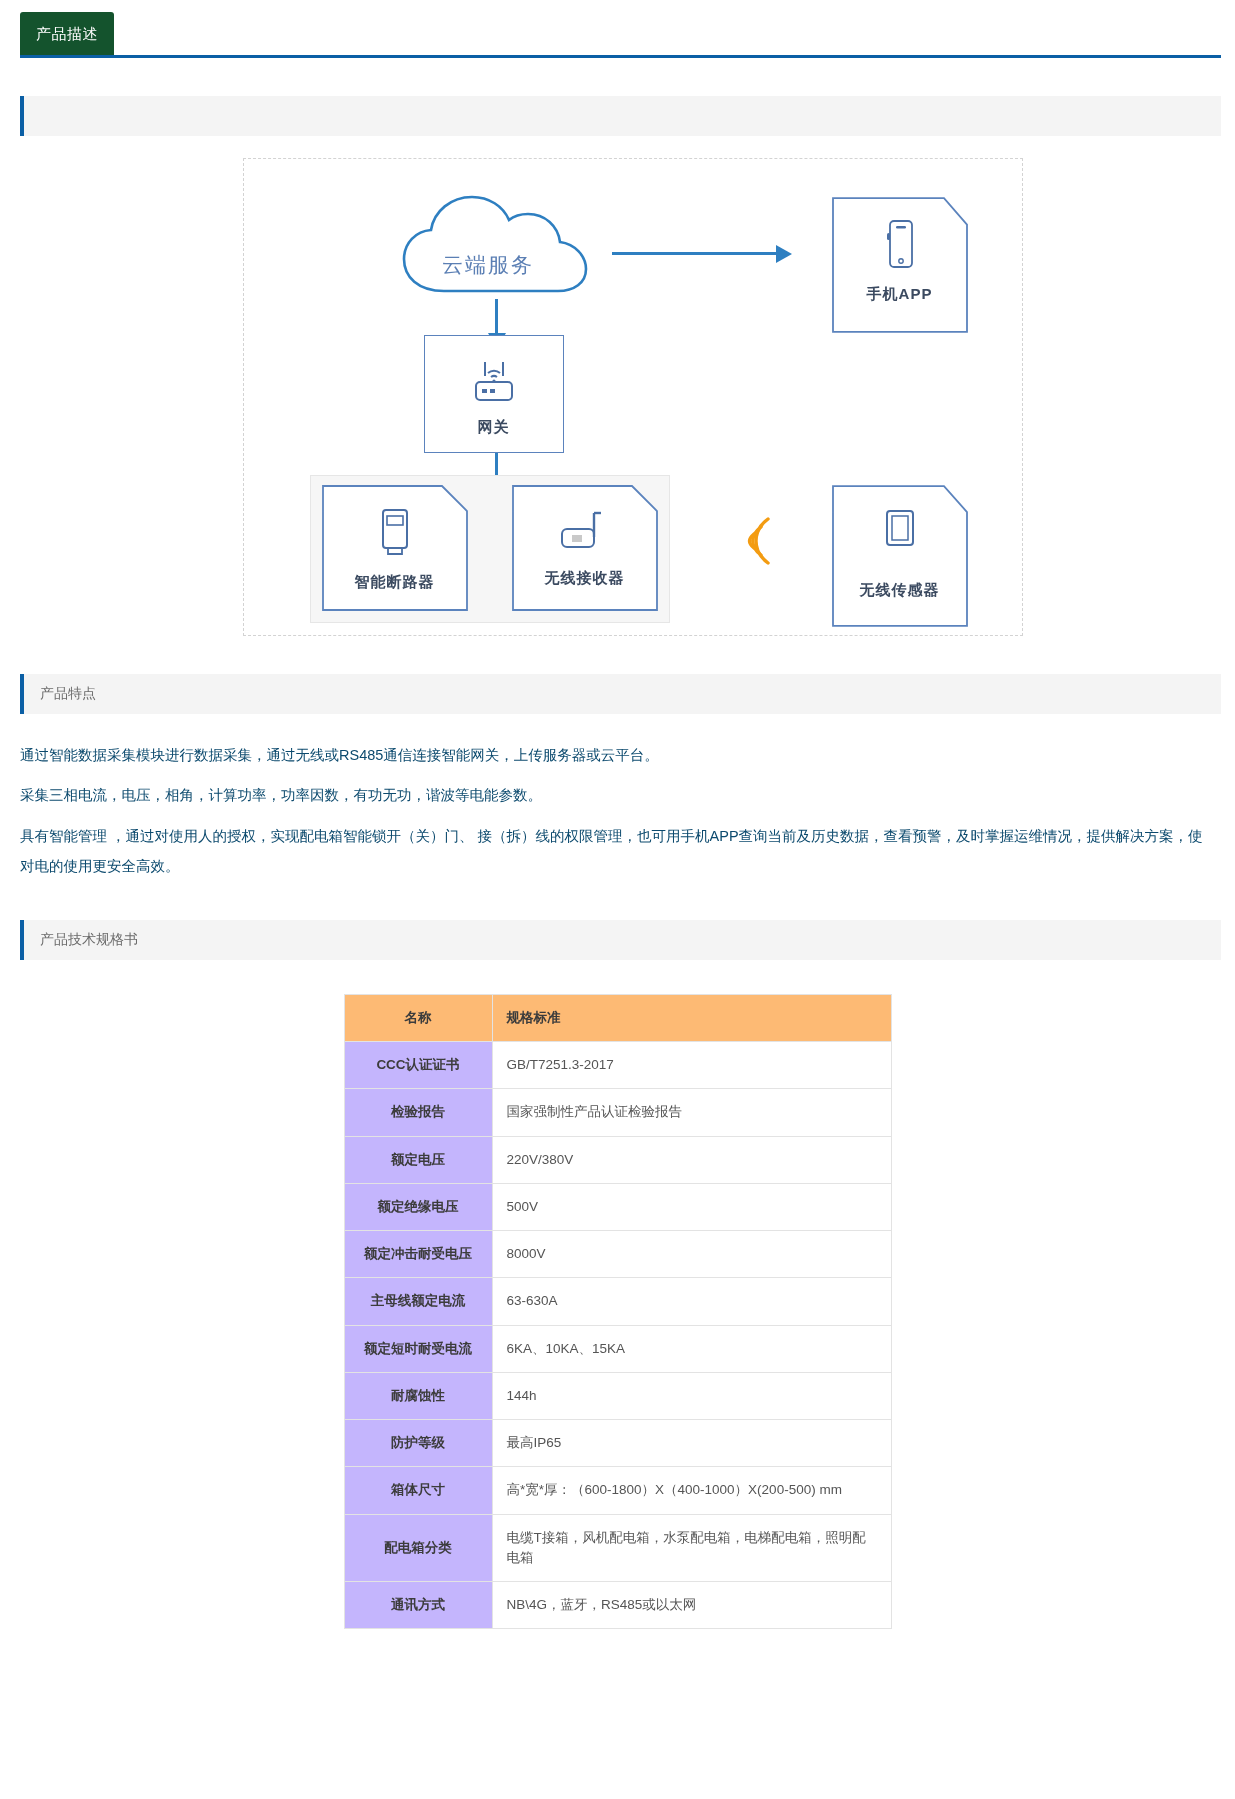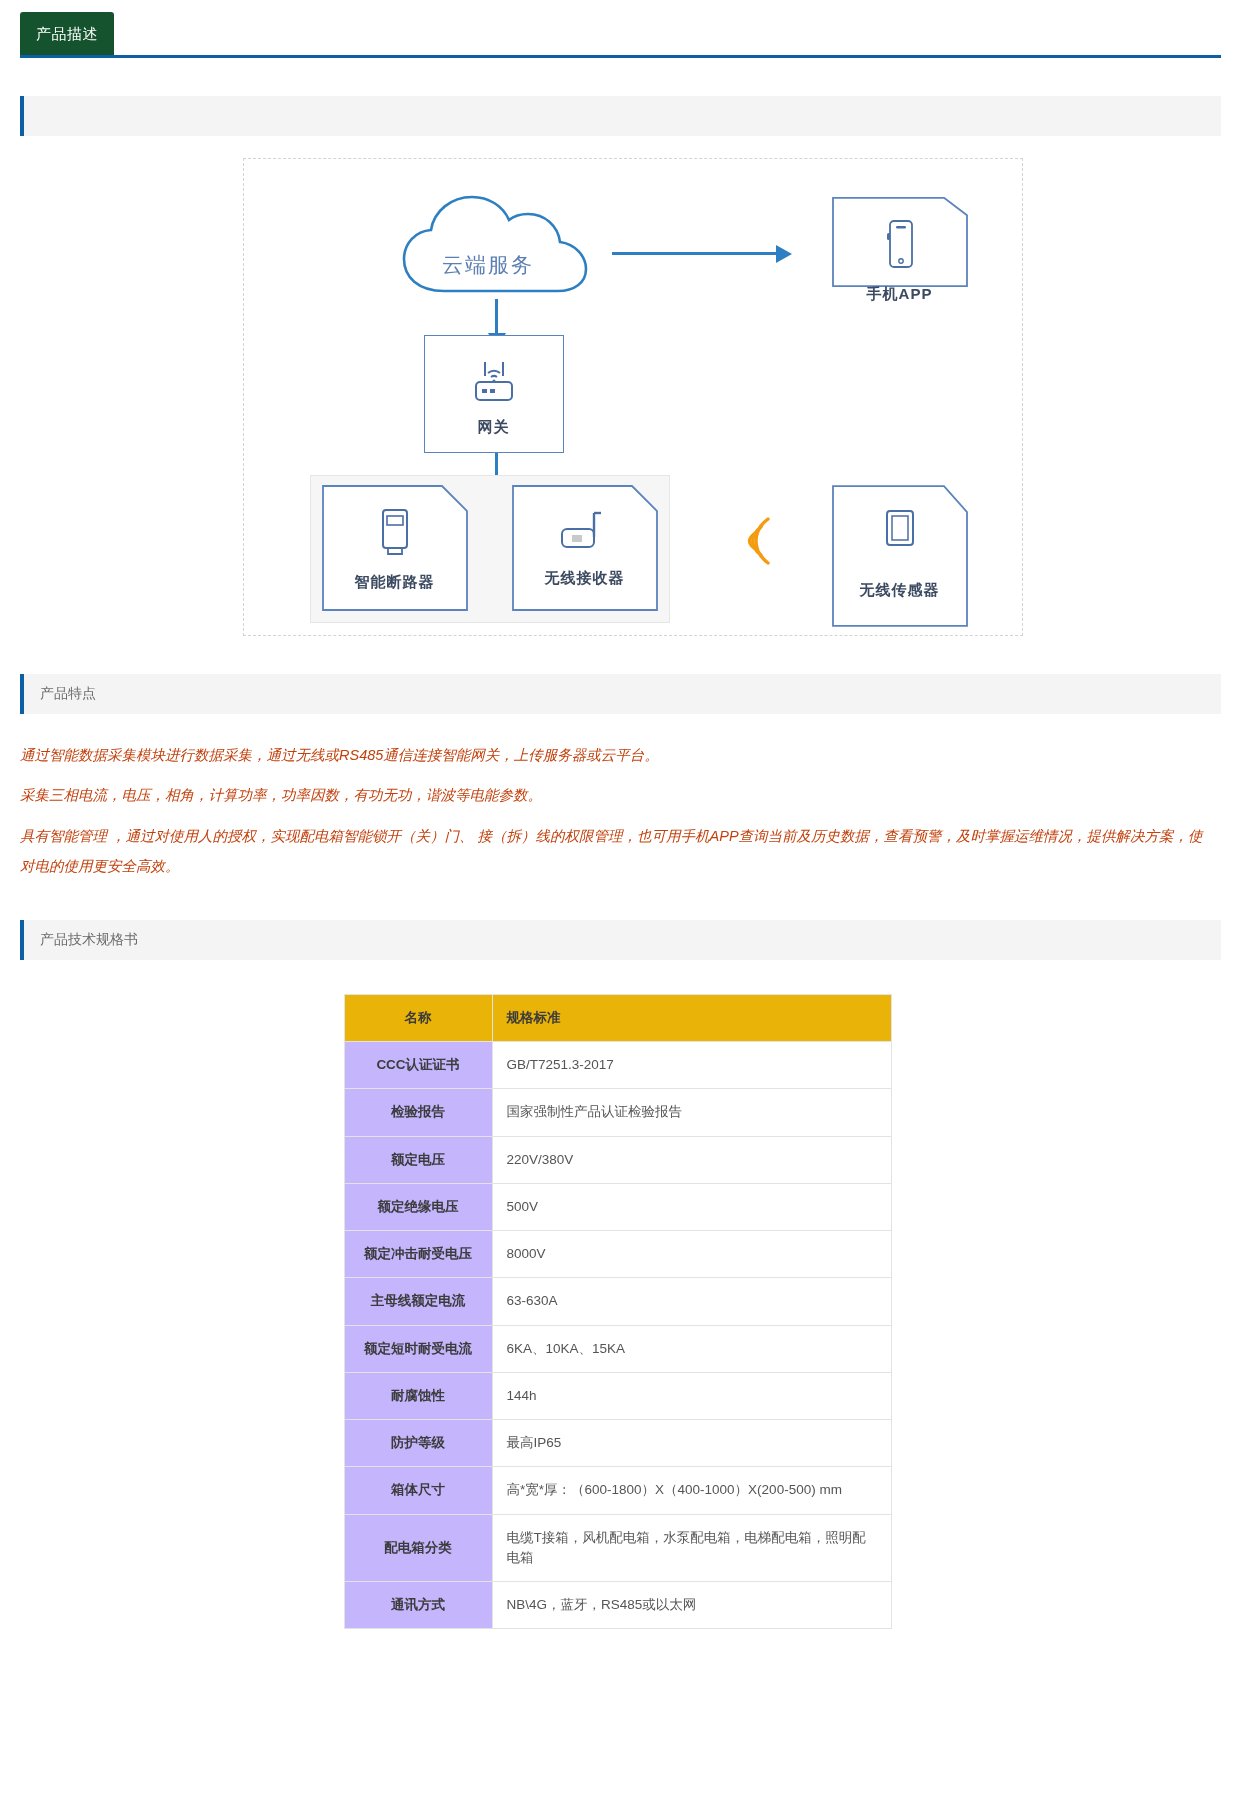--- a/index.html
+++ b/index.html
@@ -152,21 +152,21 @@
     position: relative;
     z-index: 2;
     margin-top: 10px;
     font-size: 15px;
     font-weight: bold;
     color: #3b4a60;
     letter-spacing: 1px;
   }
 
   .card-gateway { left: 180px; top: 176px; width: 140px; height: 118px; }
-  .card-phone   { left: 588px; top: 38px;  width: 136px; height: 90px; }
+  .card-phone   { left: 588px; top: 38px;  width: 136px; height: 136px; }
   .card-breaker { left: 78px;  top: 326px; width: 146px; height: 126px; }
   .card-recv    { left: 268px; top: 326px; width: 146px; height: 126px; }
   .card-sensor  { left: 588px; top: 326px; width: 136px; height: 142px; gap: 12px; }
 
   .group-panel {
     position: absolute;
     left: 66px;
     top: 316px;
     width: 360px;
     height: 148px;
@@ -182,23 +182,22 @@
     height: 60px;
   }
 
   
   .features {
     margin: 26px 20px 0 20px;
   }
   .features p {
     font-size: 14.5px;
     line-height: 2.1;
-    color: #c2410c;
+    color: #0c4a6e;
     margin-bottom: 10px;
-    font-style: italic;
   }
 
   
   .spec-wrap {
     display: flex;
     justify-content: center;
     margin-top: 34px;
     padding-bottom: 60px;
   }
   table.spec {
@@ -213,21 +212,21 @@
     line-height: 1.5;
   }
   table.spec td.k {
     width: 148px;
     background: #c4b5fd;
     font-weight: bold;
     color: #3c3c3c;
     text-align: center;
   }
   table.spec tr.head td {
-    background: #eab308;
+    background: #fdba74;
     font-weight: bold;
     color: #3c3c3c;
   }
   table.spec tr.head td.k { text-align: center; }
 </style>
 </head>
 <body>
 
 <div class="tab-bar">
   <div class="tab-active">产品描述</div>

